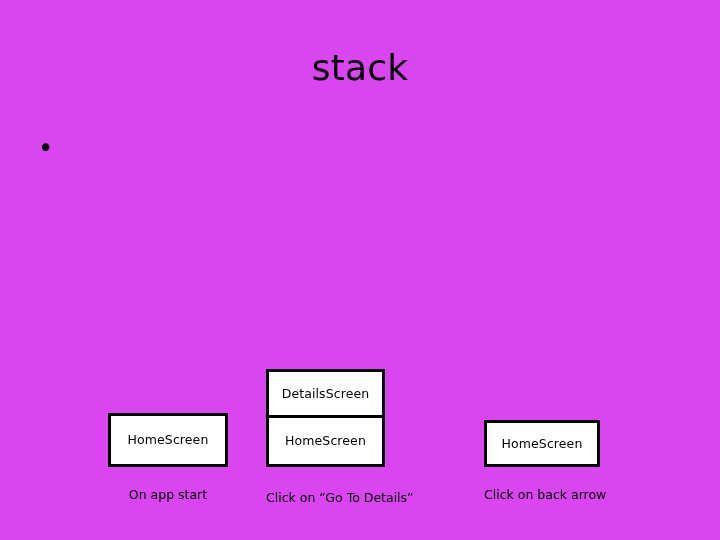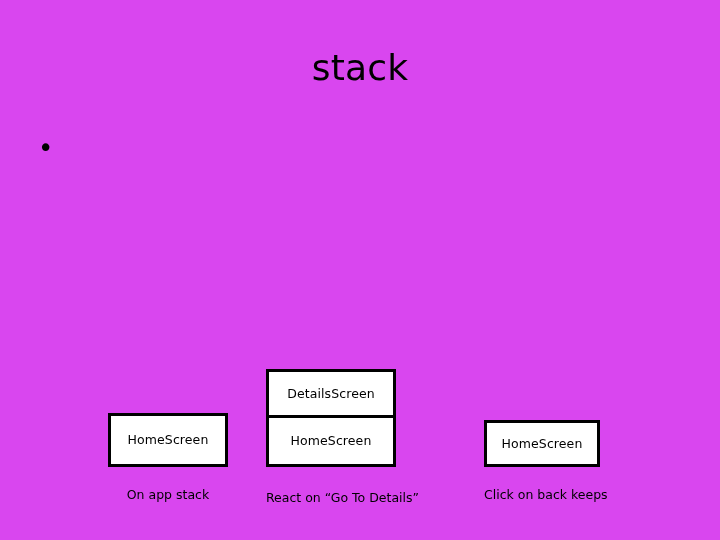--- a/index.html
+++ b/index.html
@@ -109,21 +109,21 @@
   }
   .group-1 .frame { height: 54px; width: 120px; }
   .group-1 .group-caption { margin-top: 20px; }
 
   
   .group-2 {
     left: 266px;
     top: 369px;
     width: 119px;
   }
-  .group-2 .frame { height: 49px; width: 130px; }
+  .group-2 .frame { height: 49px; width: 119px; }
   .group-2 .frame.lower { height: 52px; }
   .group-2 .group-caption { margin-top: 23px; width: 119px; }
 
   
   .group-3 {
     left: 484px;
     top: 420px;
     width: 116px;
   }
   .group-3 .frame { height: 47px; width: 116px; }
@@ -141,32 +141,32 @@
       <span class="bullet-mark">•</span>
     </li>
   </ul>
 
   <div class="diagram">
 
     <div class="stack-group group-1">
       <div class="stack-frames">
         <div class="frame">HomeScreen</div>
       </div>
-      <div class="group-caption">On app stack</div>
+      <div class="group-caption">On app start</div>
     </div>
 
     <div class="stack-group group-2">
       <div class="stack-frames">
         <div class="frame upper">DetailsScreen</div>
         <div class="frame lower">HomeScreen</div>
       </div>
-      <div class="group-caption">React on “Go To Details”</div>
+      <div class="group-caption">Click on “Go To Details”</div>
     </div>
 
     <div class="stack-group group-3">
       <div class="stack-frames">
         <div class="frame">HomeScreen</div>
       </div>
-      <div class="group-caption">Click on back keeps</div>
+      <div class="group-caption">Click on back arrow</div>
     </div>
 
   </div>
 </div>
 
 </body></html>

